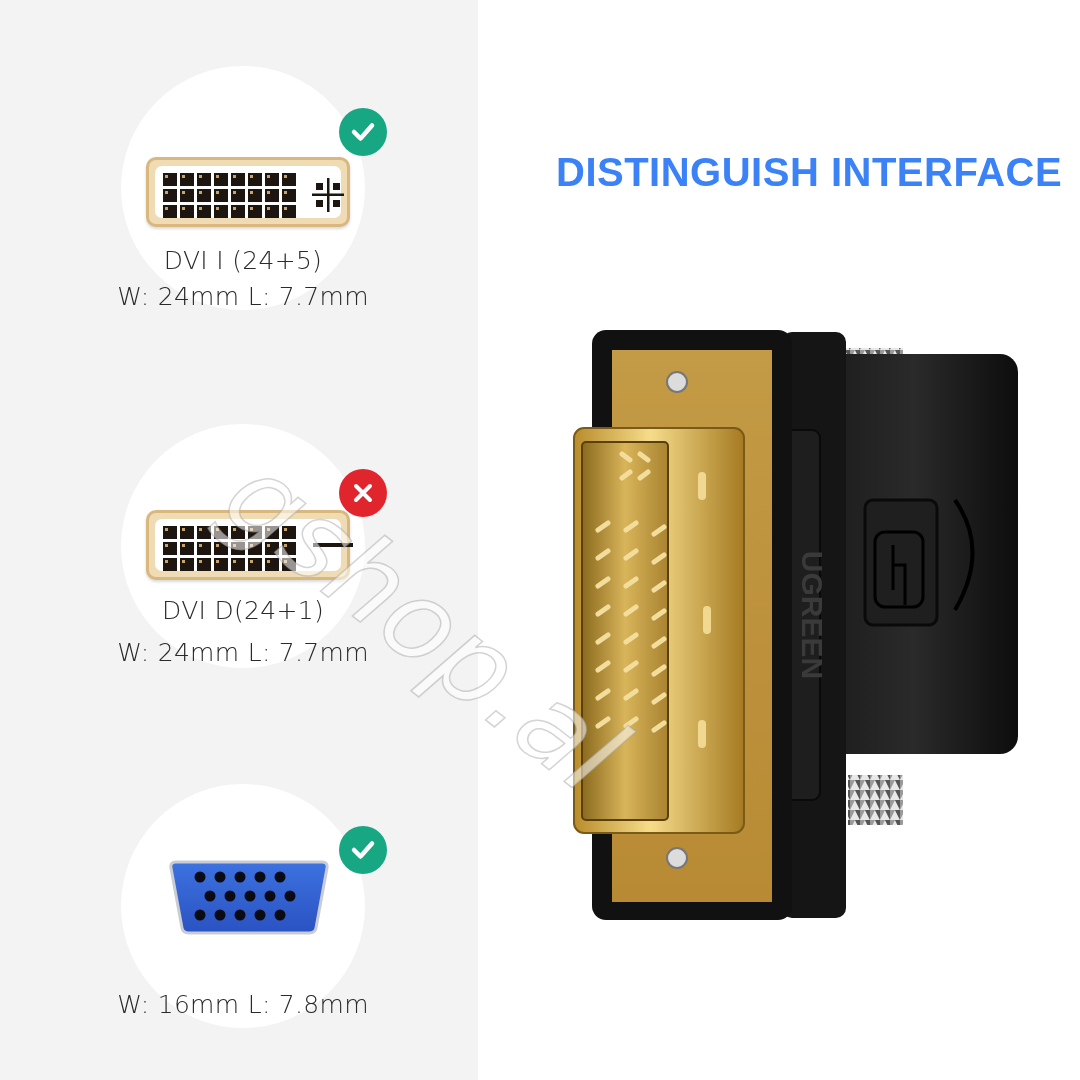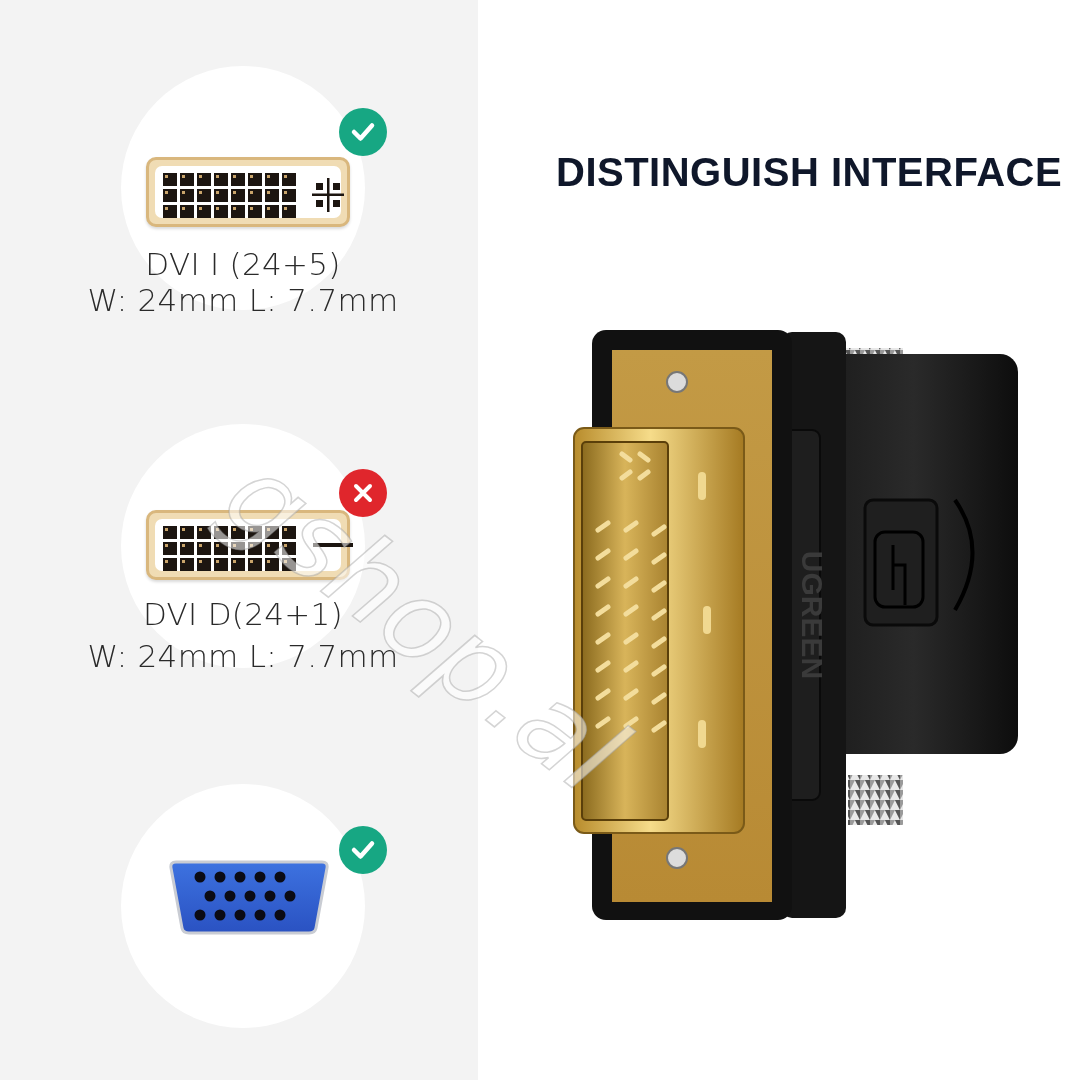--- a/index.html
+++ b/index.html
@@ -1,29 +1,29 @@
 <!DOCTYPE html>
 <html><head>
 <meta charset="utf-8">
 <style>
   html,body{margin:0;padding:0;}
   body{width:1080px;height:1080px;position:relative;overflow:hidden;background:#ffffff;font-family:"DejaVu Sans",sans-serif;}
   .left-panel{position:absolute;left:0;top:0;width:478px;height:1080px;background:#f3f3f3;}
   .circle{position:absolute;left:121px;width:244px;height:244px;border-radius:50%;background:#ffffff;}
   .badge{position:absolute;width:48px;height:48px;border-radius:50%;display:flex;align-items:center;justify-content:center;}
   .badge svg{width:30px;height:30px;}
-  .label{position:absolute;left:0;width:486px;text-align:center;color:#2a2a2a;font-size:31px;font-weight:300;letter-spacing:0.3px;}
+  .label{position:absolute;left:0;width:486px;text-align:center;color:#2a2a2a;font-size:25px;font-weight:300;letter-spacing:0.3px;}
   .dvi{position:absolute;left:146px;width:204px;height:70px;border-radius:10px;background:#f0dcb4;border:3px solid #d9b77d;box-sizing:border-box;box-shadow:0 2px 3px rgba(0,0,0,0.15);}
   .dvi-inner{position:absolute;left:6px;top:6px;right:6px;bottom:6px;border-radius:7px;background:#ffffff;}
   .pins{position:absolute;left:8px;top:7px;display:grid;grid-template-columns:repeat(8,14px);grid-template-rows:repeat(3,13px);column-gap:3px;row-gap:3px;}
   .pin{width:14px;height:13px;background:#1c1510;position:relative;}
   .pin::after{content:"";position:absolute;left:2px;top:2px;width:3px;height:3px;background:#c9a46a;}
   .cross{position:absolute;left:156px;top:10px;width:34px;height:38px;}
   .vga{position:absolute;left:168px;top:858px;width:162px;height:78px;}
-  .title{position:absolute;left:556px;top:150px;font-family:"Liberation Sans",sans-serif;font-weight:bold;font-size:40px;color:#0f172a;letter-spacing:0.5px;white-space:nowrap;}
+  .title{position:absolute;left:556px;top:150px;font-family:"Liberation Sans",sans-serif;font-weight:bold;font-size:40px;color:#3b82f6;letter-spacing:0.5px;white-space:nowrap;}
   .product{position:absolute;left:560px;top:320px;width:480px;height:620px;}
   .watermark{position:absolute;left:280px;top:430px;font-family:"DejaVu Sans",sans-serif;font-size:110px;font-style:italic;color:rgba(255,255,255,0.55);-webkit-text-stroke:1.5px rgba(160,160,160,0.45);transform:rotate(38deg);transform-origin:left top;white-space:nowrap;pointer-events:none;}
 </style>
 </head>
 <body>
 
 <div class="left-panel">
 
   <div class="circle" style="top:66px;"></div>
   <div class="badge" style="left:339px;top:108px;background:#17a783;">
@@ -137,20 +137,21 @@
         <circle cx="82" cy="38" r="5.5"></circle>
         <circle cx="102" cy="38" r="5.5"></circle>
         <circle cx="122" cy="38" r="5.5"></circle>
       <circle cx="32" cy="57" r="5.5"></circle>
         <circle cx="52" cy="57" r="5.5"></circle>
         <circle cx="72" cy="57" r="5.5"></circle>
         <circle cx="92" cy="57" r="5.5"></circle>
         <circle cx="112" cy="57" r="5.5"></circle>
     </g>
   </svg>
+  <div class="label" style="top:990px;">W: 16mm L: 7.8mm</div>
 </div>
 
 <div class="title">DISTINGUISH INTERFACE</div>
 
 <svg class="product" viewBox="0 0 480 620">
   <defs>
     <linearGradient id="gold1" x1="0" y1="0" x2="1" y2="0">
       <stop offset="0" stop-color="#8a6a1e"></stop>
       <stop offset="0.5" stop-color="#d8b45a"></stop>
       <stop offset="1" stop-color="#a98330"></stop>

